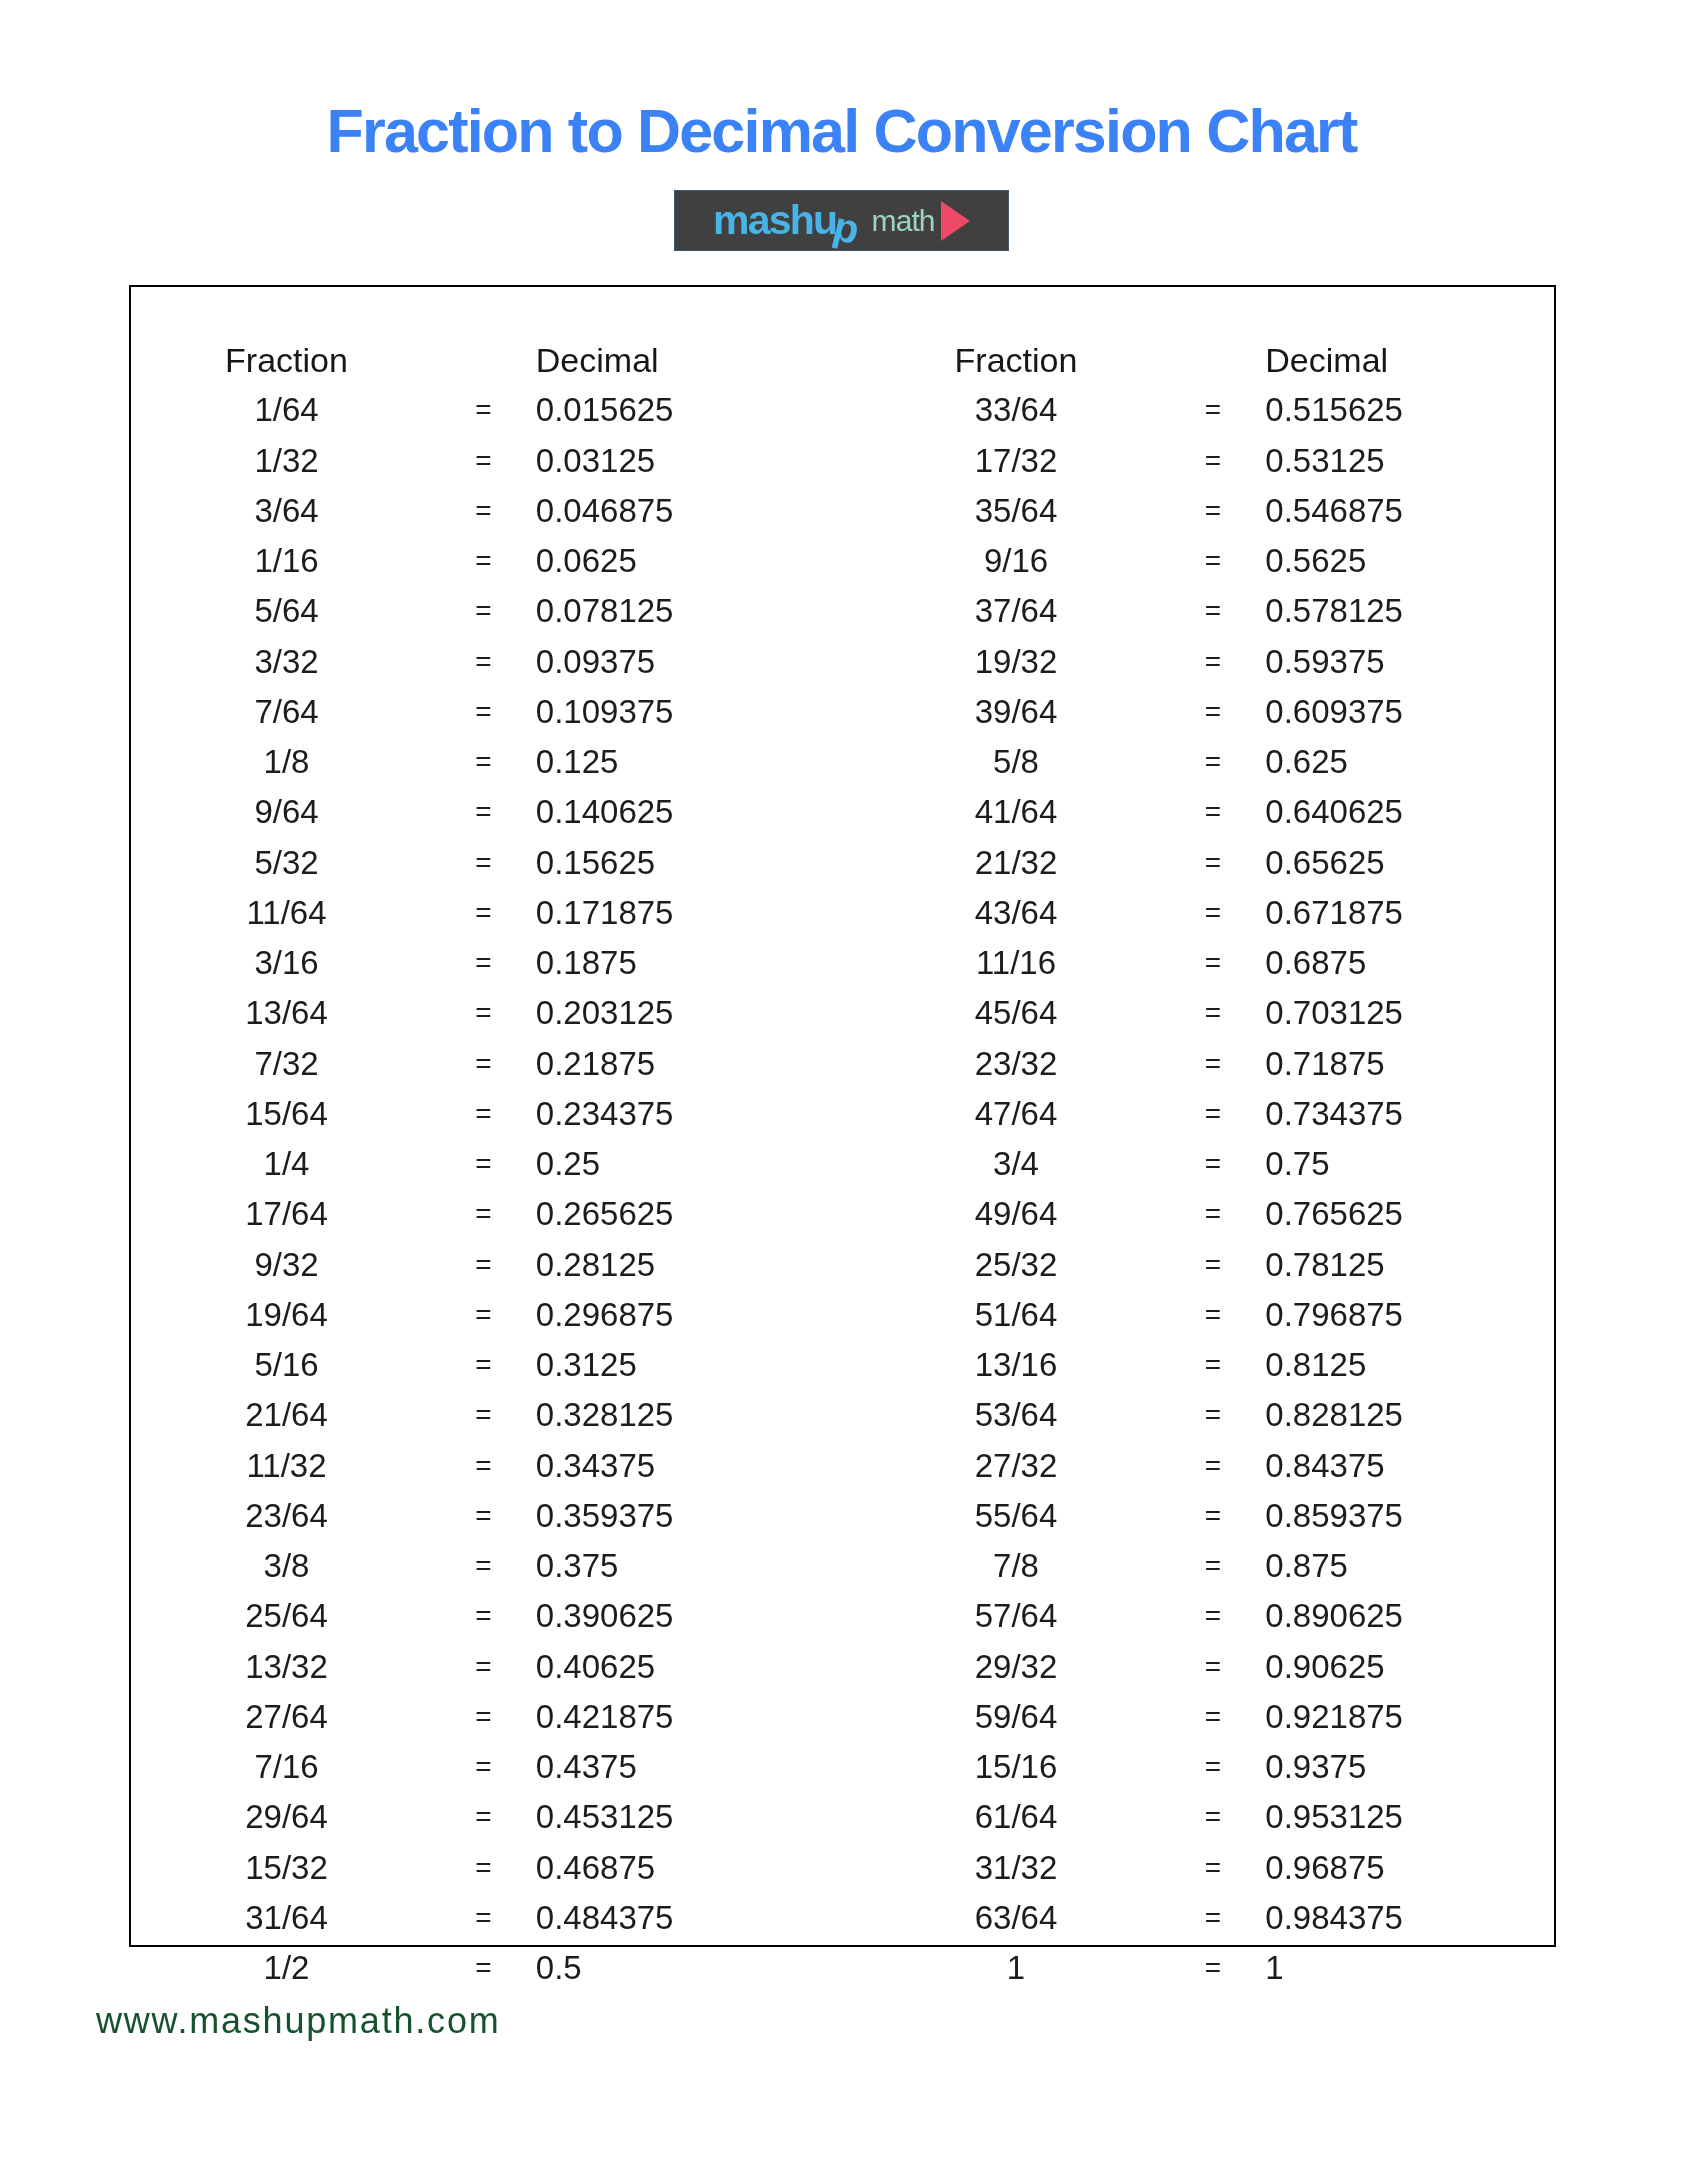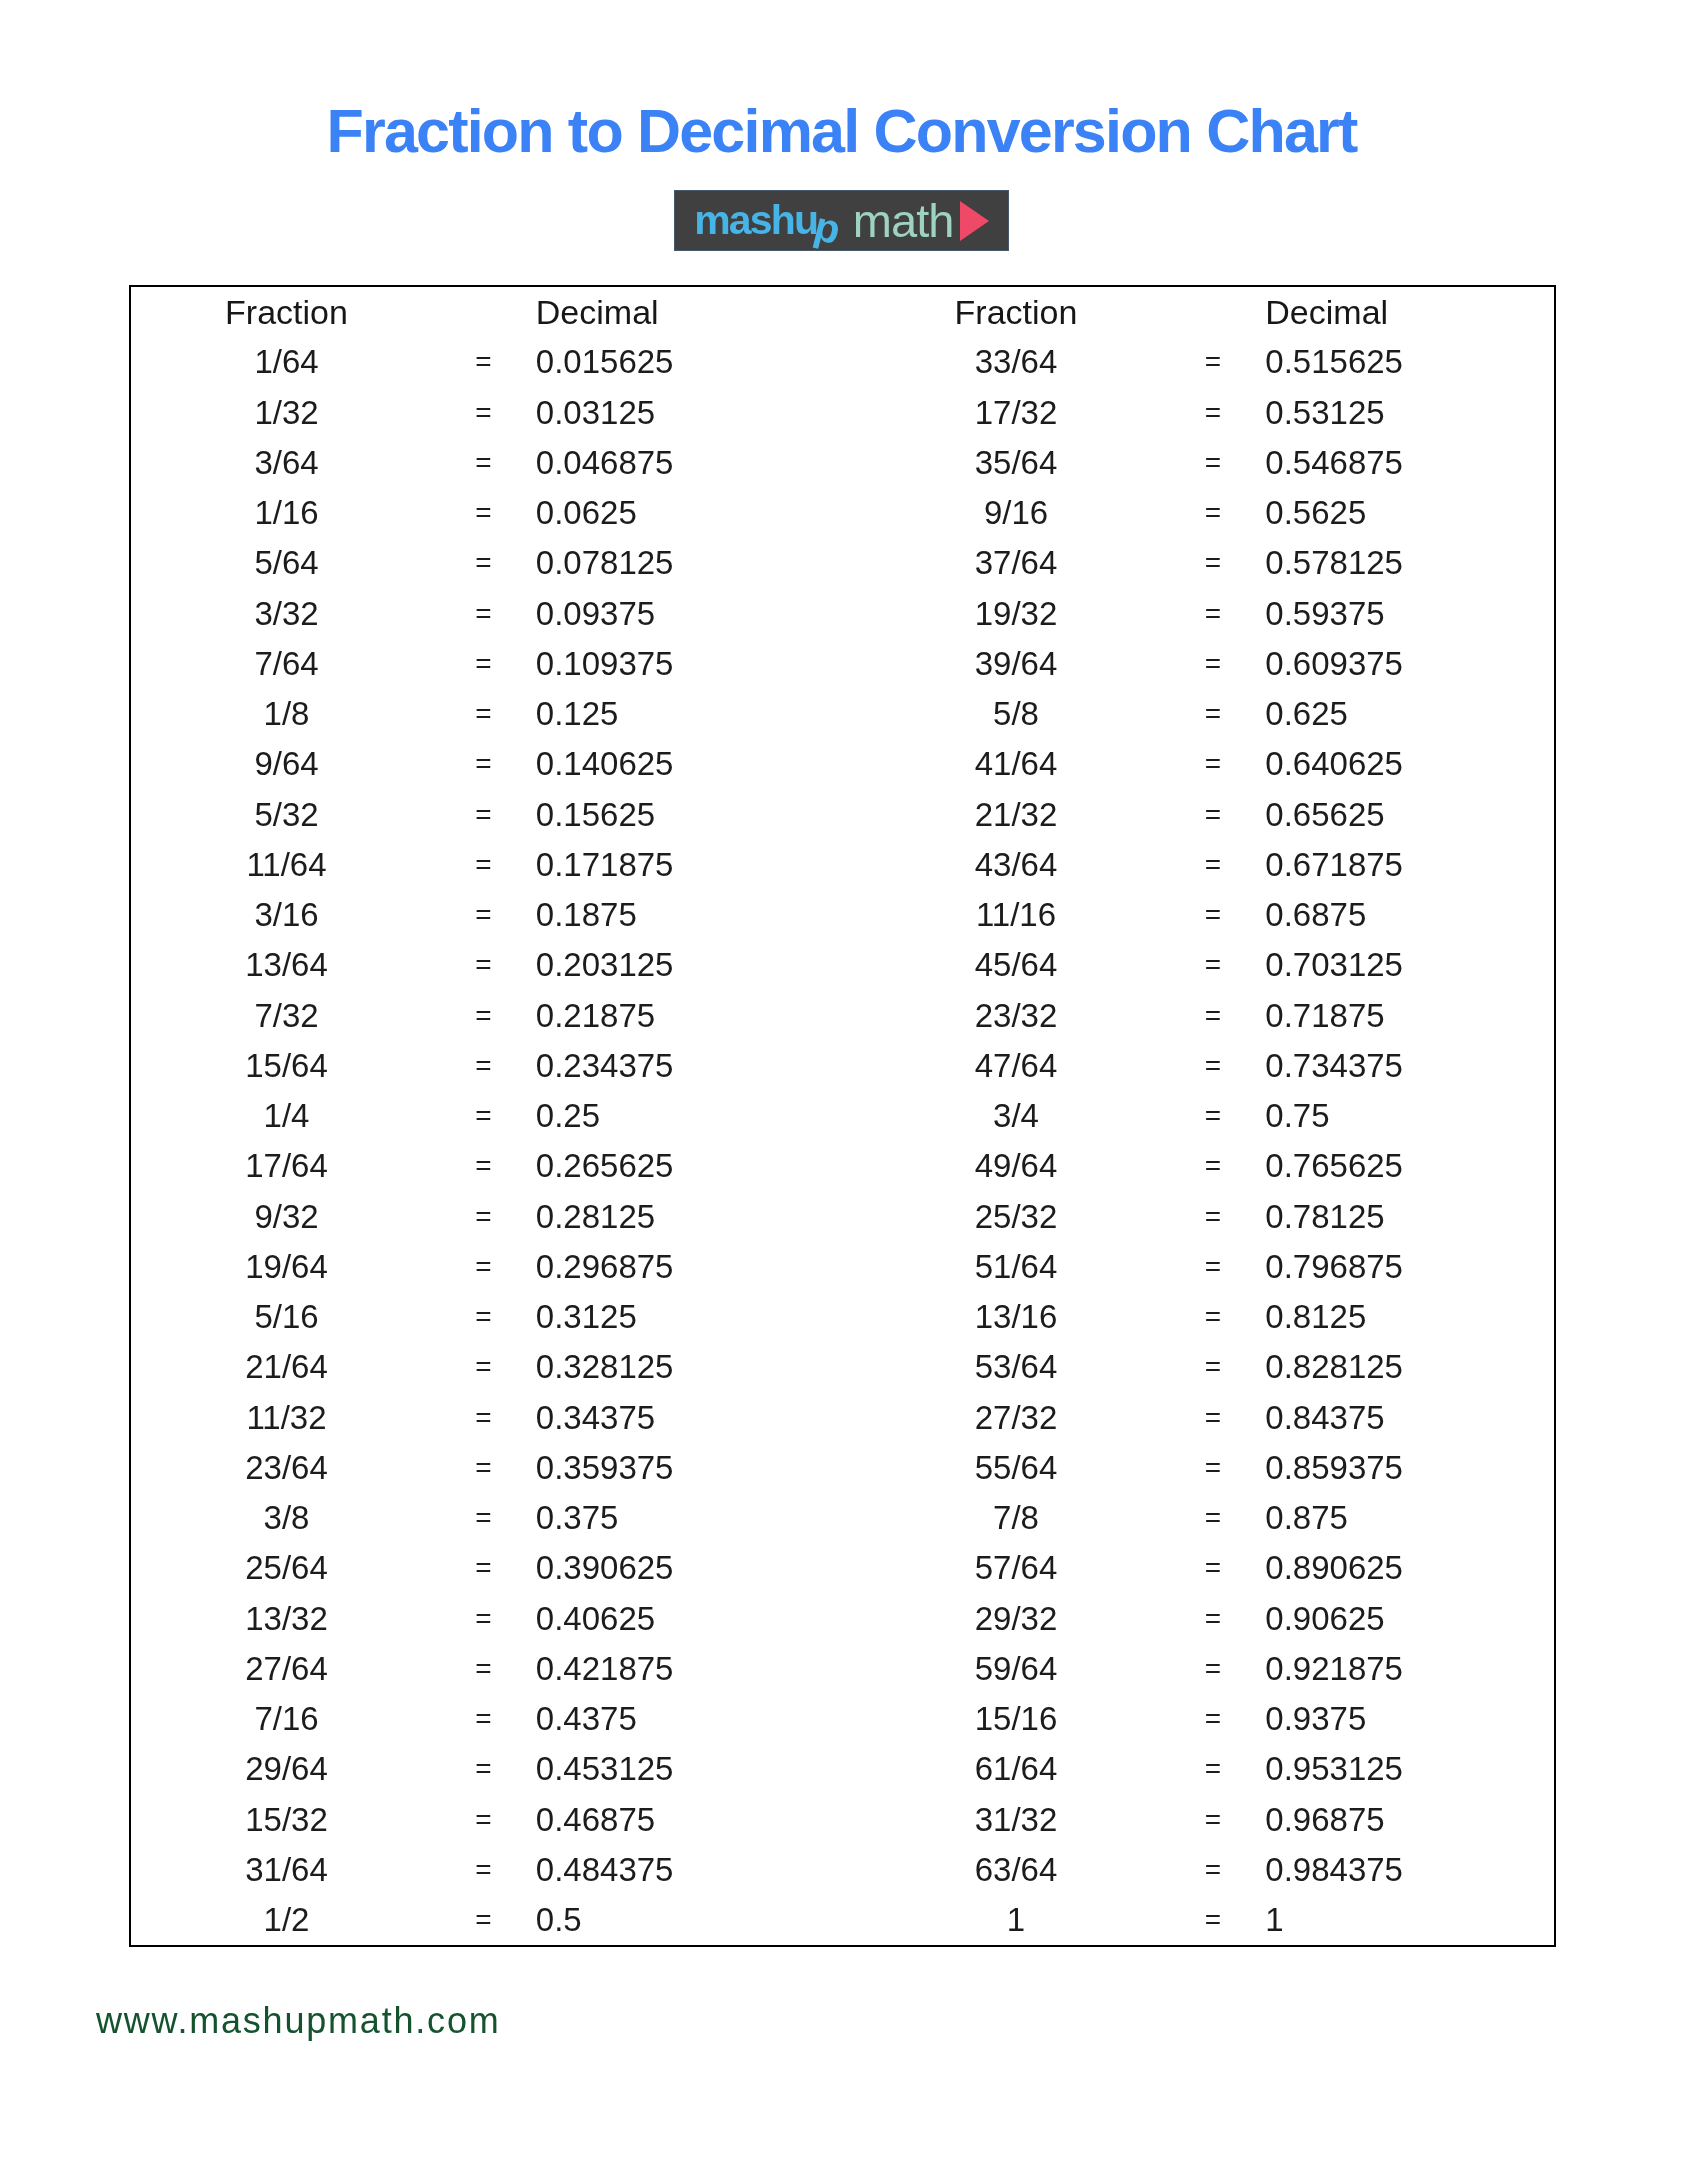--- a/index.html
+++ b/index.html
@@ -45,21 +45,21 @@
   .logo-p {
     color: #47b4e8;
     font-weight: bold;
     font-size: 41px;
     display: inline-block;
     transform: translateY(8px) rotate(14deg);
     margin-left: -2.7px;
   }
   .logo-math {
     color: #9fd3c1;
-    font-size: 47px;
+    font-size: 30px;
     font-weight: normal;
     letter-spacing: -0.9px;
     margin-left: 13px;
   }
   .logo-play {
     width: 0; height: 0;
     border-top: 20px solid transparent;
     border-bottom: 20px solid transparent;
     border-left: 29px solid #ee4a67;
     margin-left: 6.3px;
@@ -72,20 +72,21 @@
     width: 1427px; height: 1662px;
     border: 2.7px solid #000000;
     box-sizing: border-box;
     display: flex;
   }
   .half {
     width: 50%; height: 100%;
     display: flex;
     flex-direction: column;
     box-sizing: border-box;
+    margin-top: 48px;
   }
   .half-right { padding-left: 18px; }
   .row {
     flex: 1;
     display: flex;
     align-items: center;
     color: #1c1c1c;
     font-size: 33px;
   }
   .cell-fraction { width: 311px; text-align: center; }

